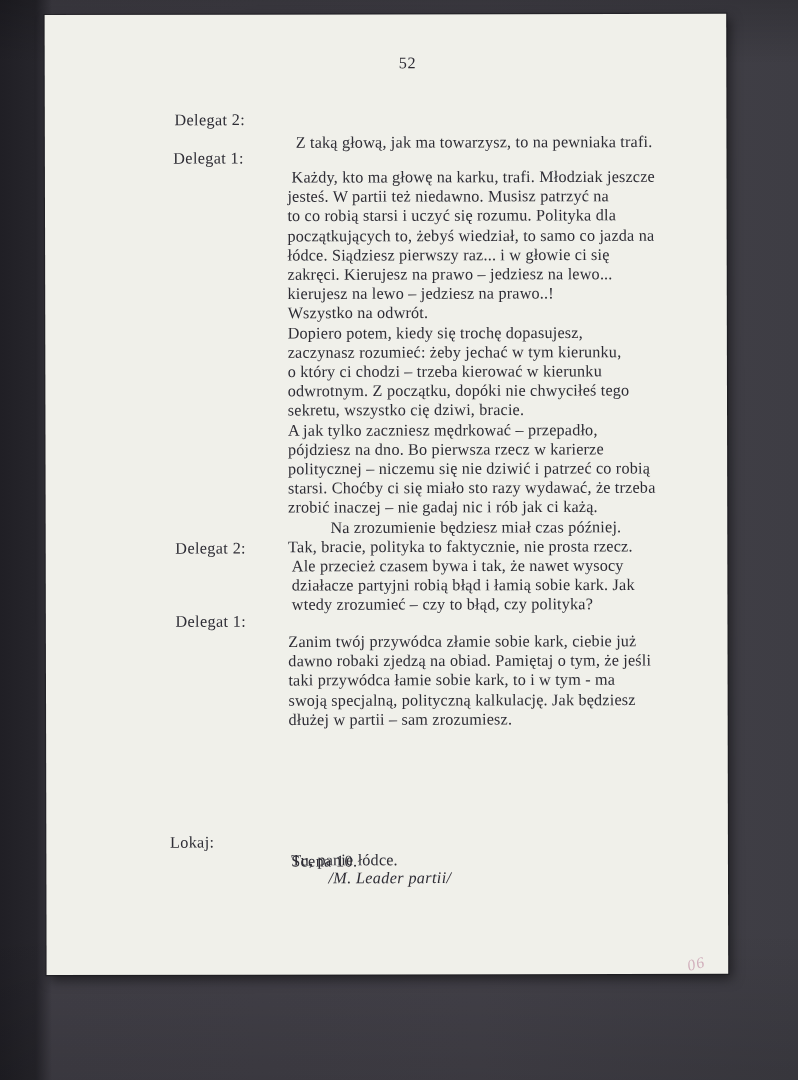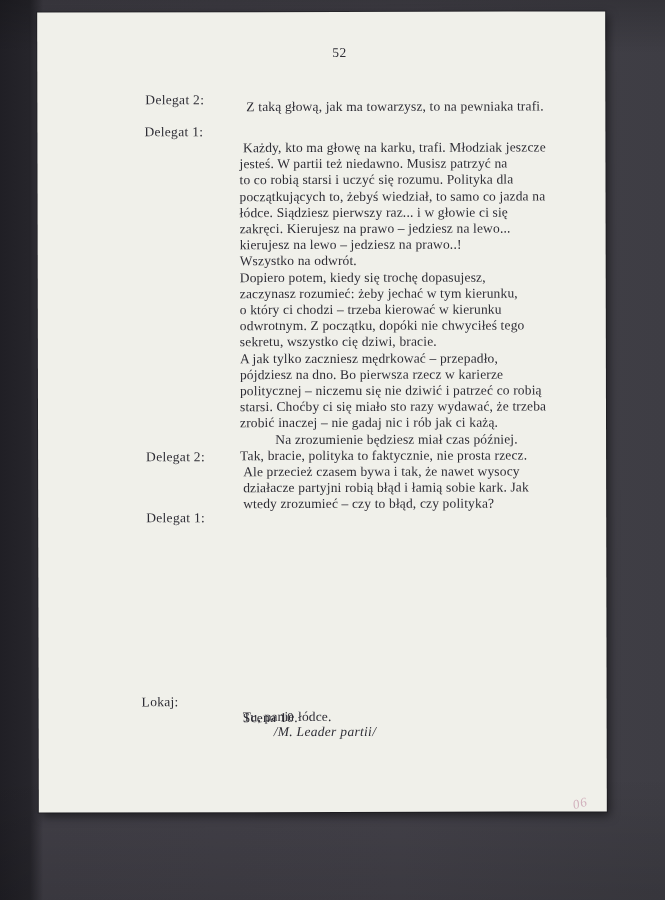--- a/index.html
+++ b/index.html
@@ -36,21 +36,21 @@
   }
   .stage-direction{
     position:absolute;left:235px;top:712px;font-size:13.5px;font-style:italic;letter-spacing:.3px;
   }
   .margin-note{
     position:absolute;left:534px;top:784px;
     font-size:13px;font-style:italic;color:#c79aac;opacity:.75;
     transform:rotate(-14deg);letter-spacing:1px;
   }
   
-  .sp-0{left:108px;top:80px;}   .dl-0{left:209px;top:87px;}
+  .sp-0{left:108px;top:80px;}   .dl-0{left:209px;top:99px;}
   .sp-1{left:107px;top:112px;}  .dl-1{left:202px;top:128px;}
   .sp-2{left:108px;top:437px;}  .dl-2{left:205px;top:452px;}
   .sp-3{left:108px;top:498px;}  .dl-3{left:202px;top:515px;}
   .sp-4{left:103px;top:682px;}  .dl-4{left:204px;top:697px;}
 </style>
 </head>
 <body>
 
 <div class="scanner-shade"></div>
 
@@ -82,20 +82,25 @@
 zrobić inaczej – nie gadaj nic i rób jak ci każą.
           Na zrozumienie będziesz miał czas później.
 Tak, bracie, polityka to faktycznie, nie prosta rzecz.</div>
 
   <div class="speaker sp-2">Delegat 2:</div>
   <div class="dialogue dl-2">Ale przecież czasem bywa i tak, że nawet wysocy
 działacze partyjni robią błąd i łamią sobie kark. Jak
 wtedy zrozumieć – czy to błąd, czy polityka?</div>
 
   <div class="speaker sp-3">Delegat 1:</div>
+  <div class="dialogue dl-3">Zanim twój przywódca złamie sobie kark, ciebie już
+dawno robaki zjedzą na obiad. Pamiętaj o tym, że jeśli
+taki przywódca łamie sobie kark, to i w tym - ma
+swoją specjalną, polityczną kalkulację. Jak będziesz
+dłużej w partii – sam zrozumiesz.</div>
 
   <div class="scene-heading">Scena 10.</div>
 
   <div class="speaker sp-4">Lokaj:</div>
   <div class="dialogue dl-4">Tu, panie łódce.</div>
 
   <div class="stage-direction">/M. Leader partii/</div>
 
   <div class="margin-note">06</div>
 

